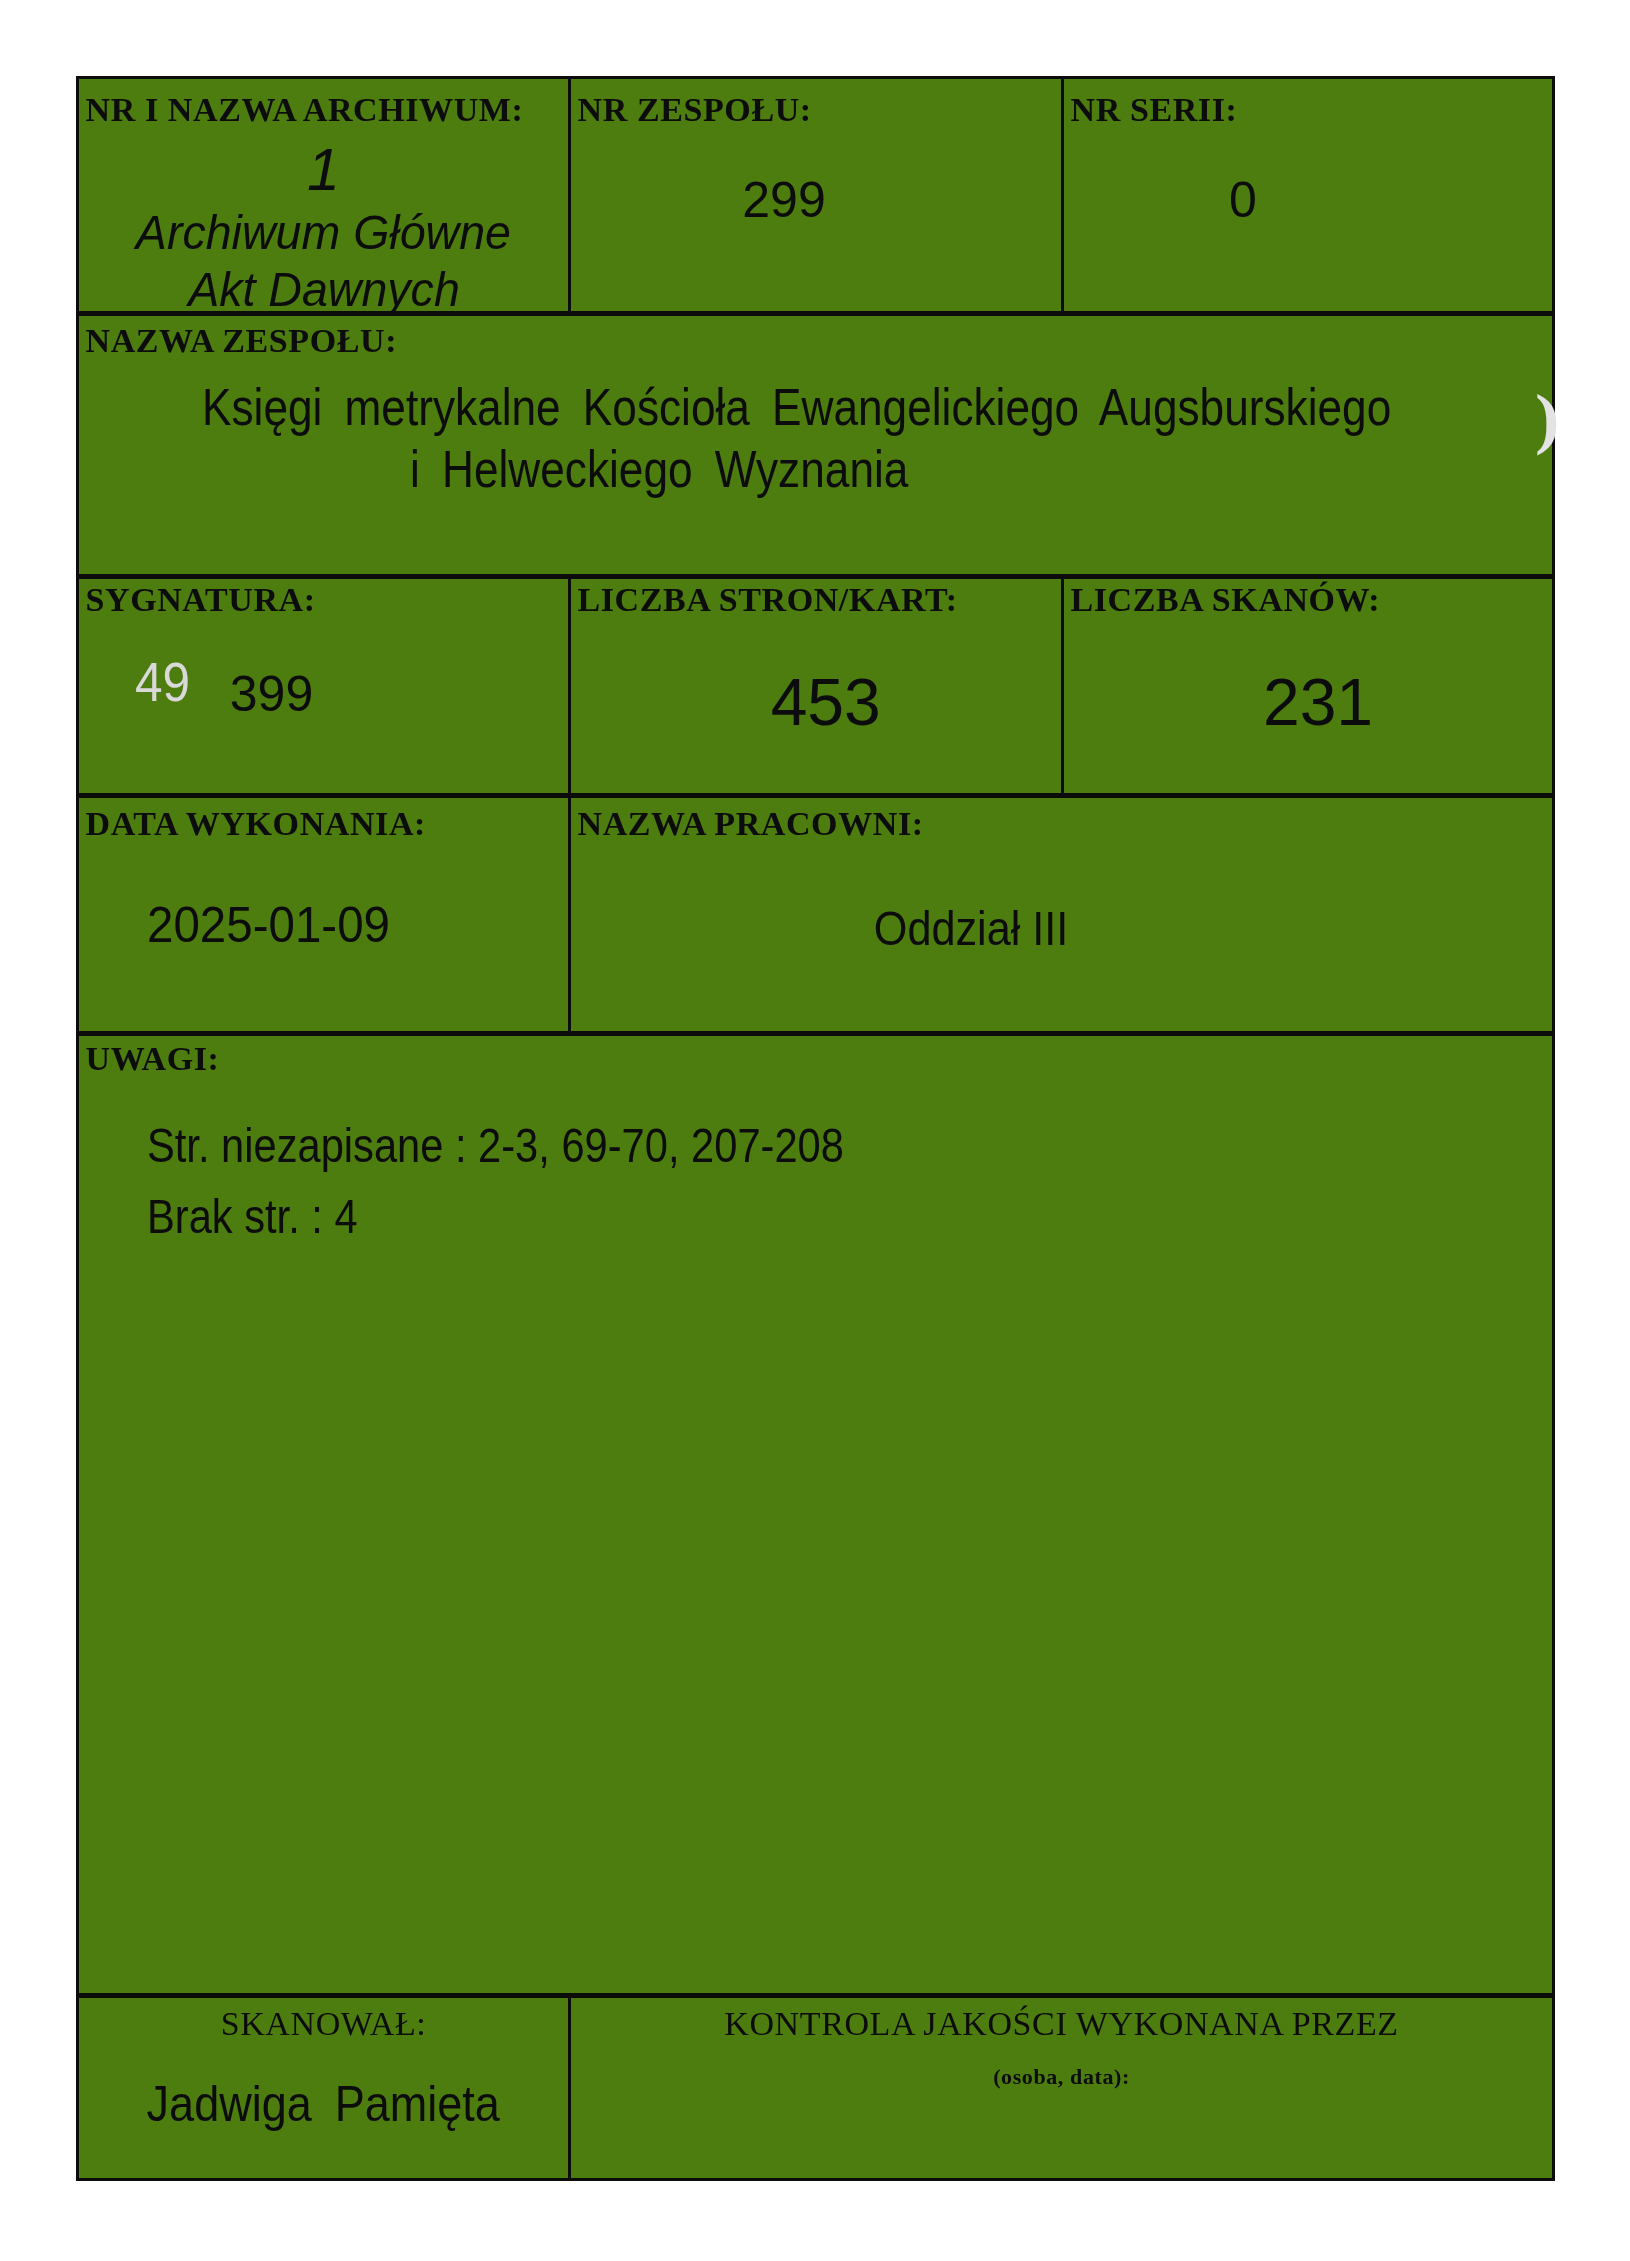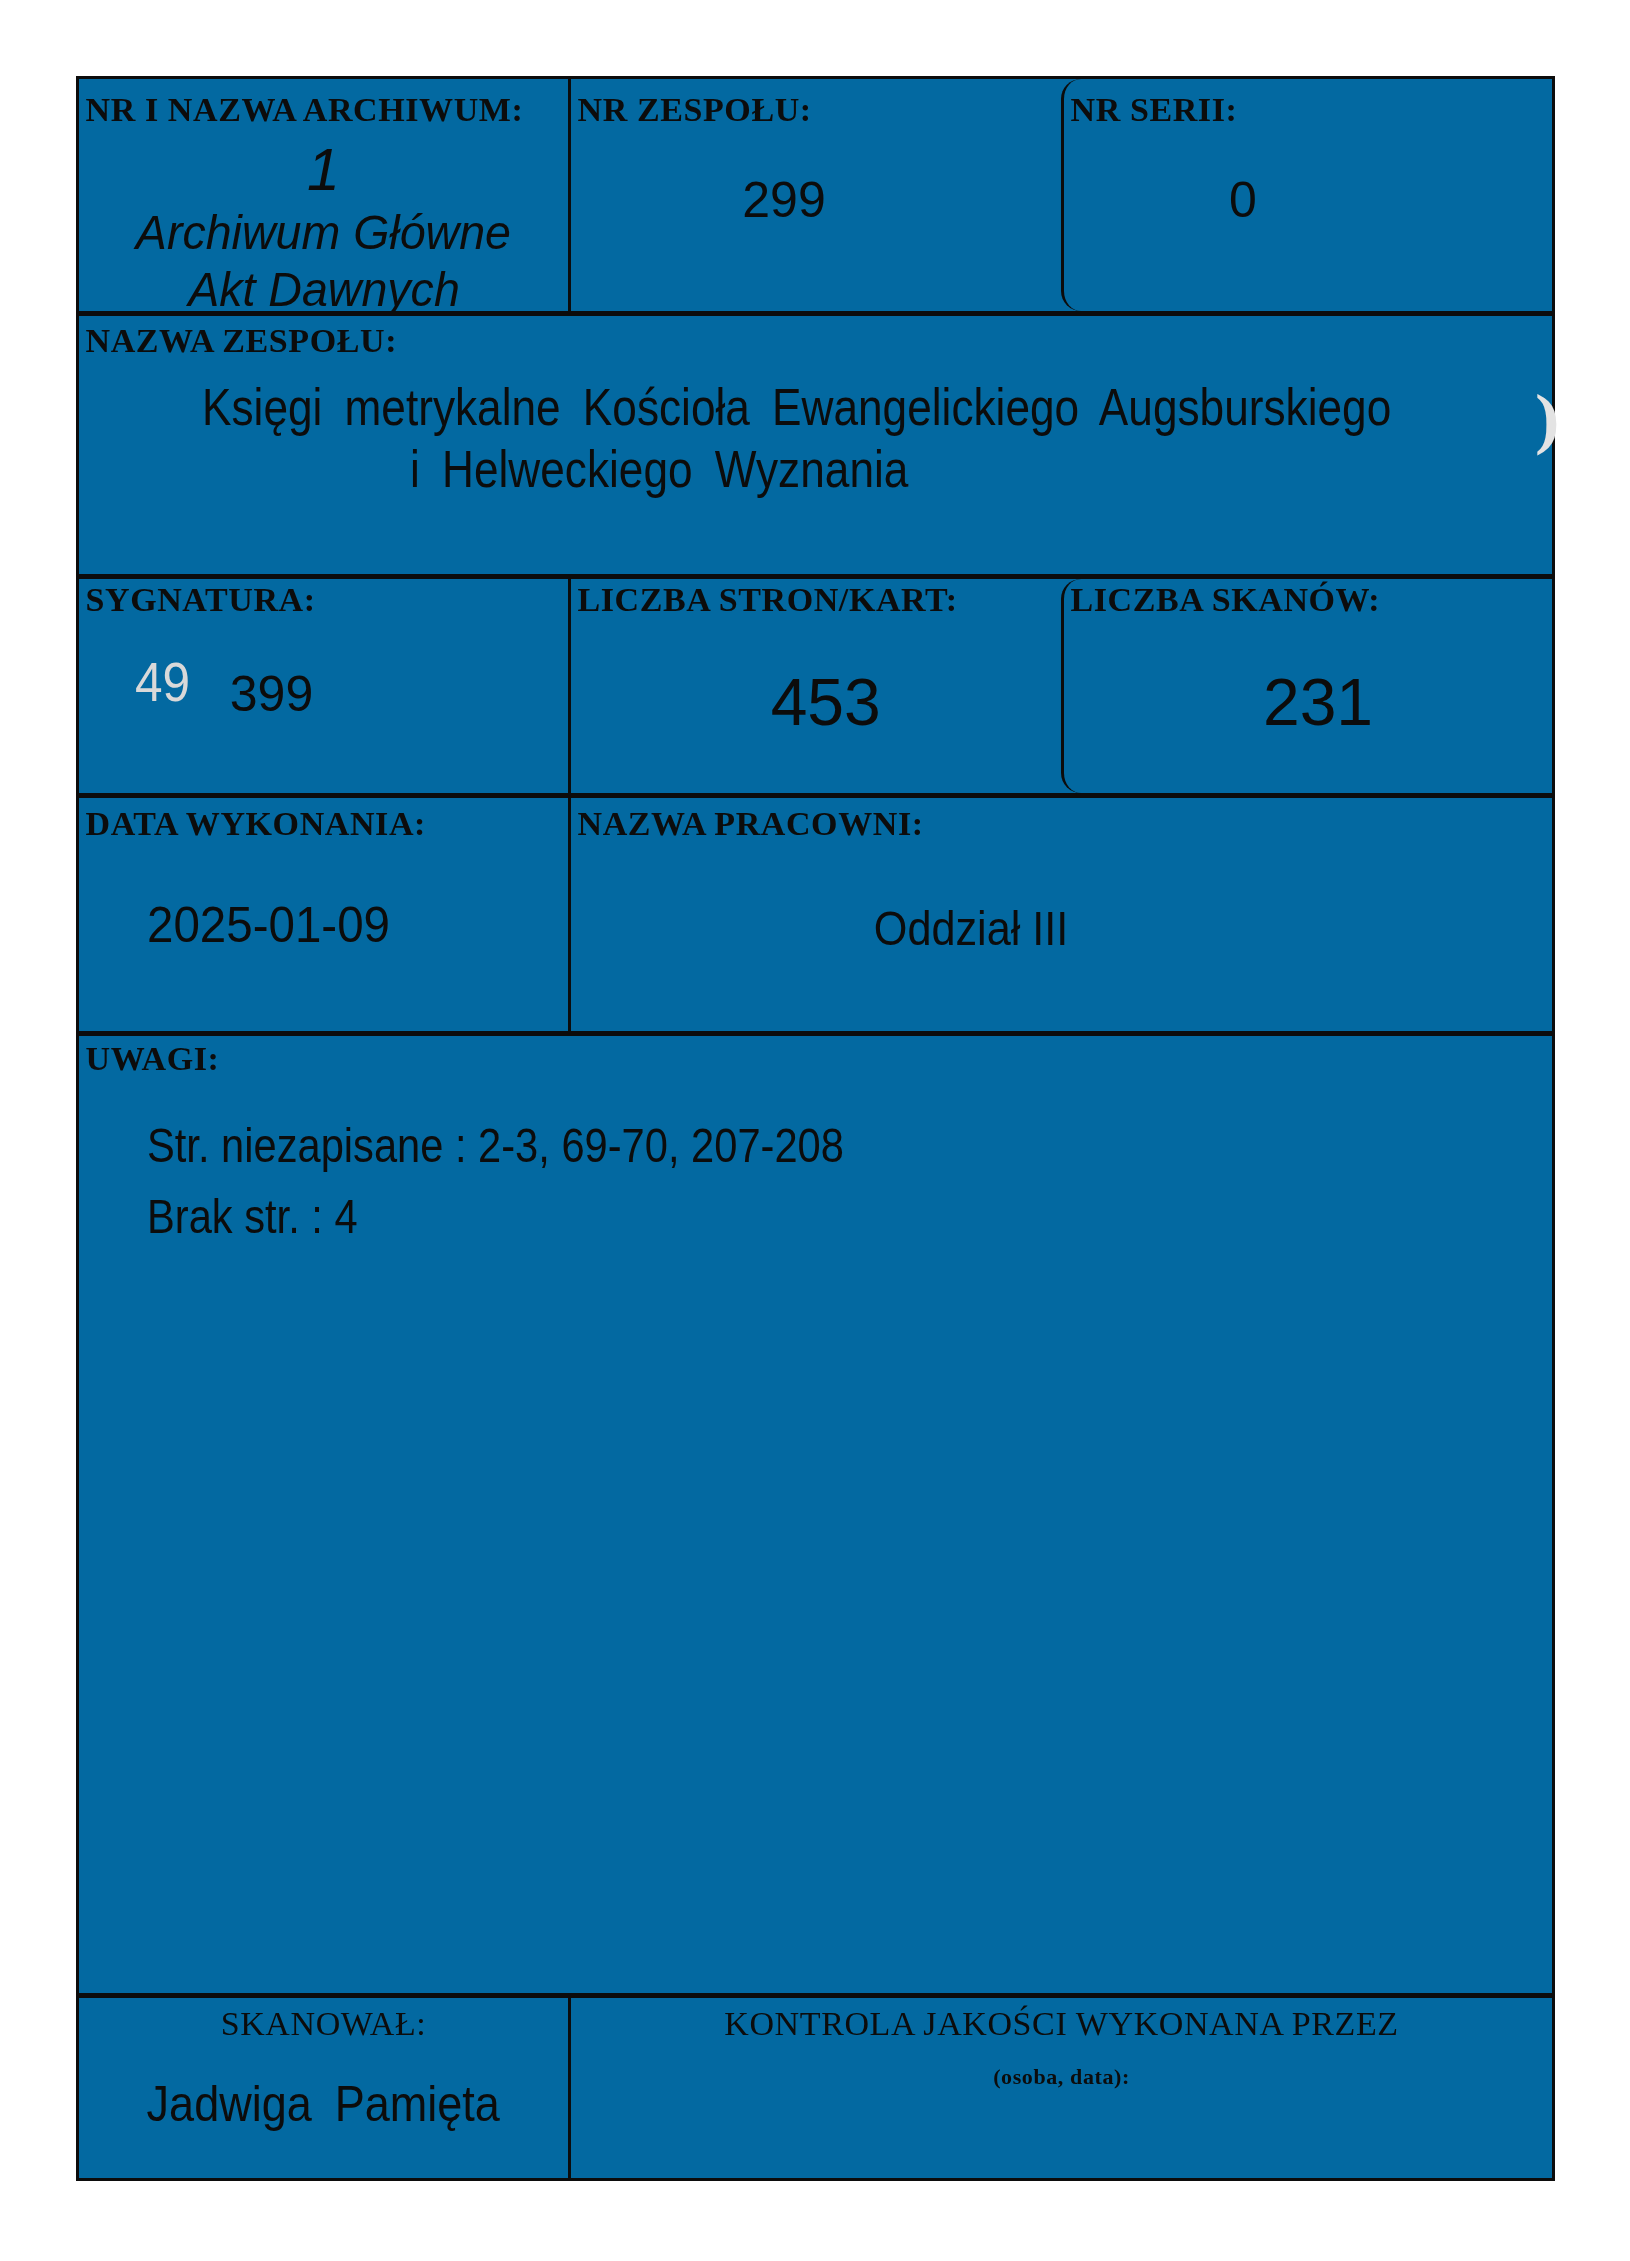--- a/index.html
+++ b/index.html
@@ -5,29 +5,29 @@
   html,body{margin:0;padding:0;}
   body{
     width:1630px;height:2261px;position:relative;
     background:#ffffff;color:#0c0c0c;
     font-family:"Liberation Sans", sans-serif;
     overflow:hidden;
   }
   .table{
     position:absolute;left:76px;top:76px;width:1479px;height:2105px;
     box-sizing:border-box;border:3.9px solid #0c0c0c;
-    display:flex;flex-direction:column;background:#0369a1;
+    display:flex;flex-direction:column;background:#4d7c0f;
   }
   .row{display:flex;box-sizing:border-box;position:relative;}
   .row + .row{border-top:5.2px solid #0c0c0c;}
   .r1{height:234px;} .r2{height:242px;} .r3{height:221px;margin-top:24px;}
   .r4{height:240px;} .r5{height:972px;} .r6{height:187px;}
   .cell{box-sizing:border-box;position:relative;overflow:visible;}
   .cell + .cell{border-left:3.9px solid #0c0c0c;}
-  .c1{width:489px;} .c2{width:493px;} .c3{flex:1;border-radius:20px;} .crest{flex:1;}
+  .c1{width:489px;} .c2{width:493px;} .c3{flex:1;} .crest{flex:1;}
   .lbl{
     font-family:"Liberation Serif", serif;font-weight:bold;
     font-size:34px;letter-spacing:0.6px;line-height:1.05;
     padding:13px 2.6px 0 6.5px;white-space:nowrap;
   }
   .lbl.p4{padding-top:2.6px;} .lbl.p8{padding-top:5.2px;} .lbl.p12{padding-top:7.8px;}
   .v{
     font-family:"Liberation Sans", sans-serif;
     white-space:nowrap;line-height:1;display:inline-block;color:#0c0c0c;
   }

